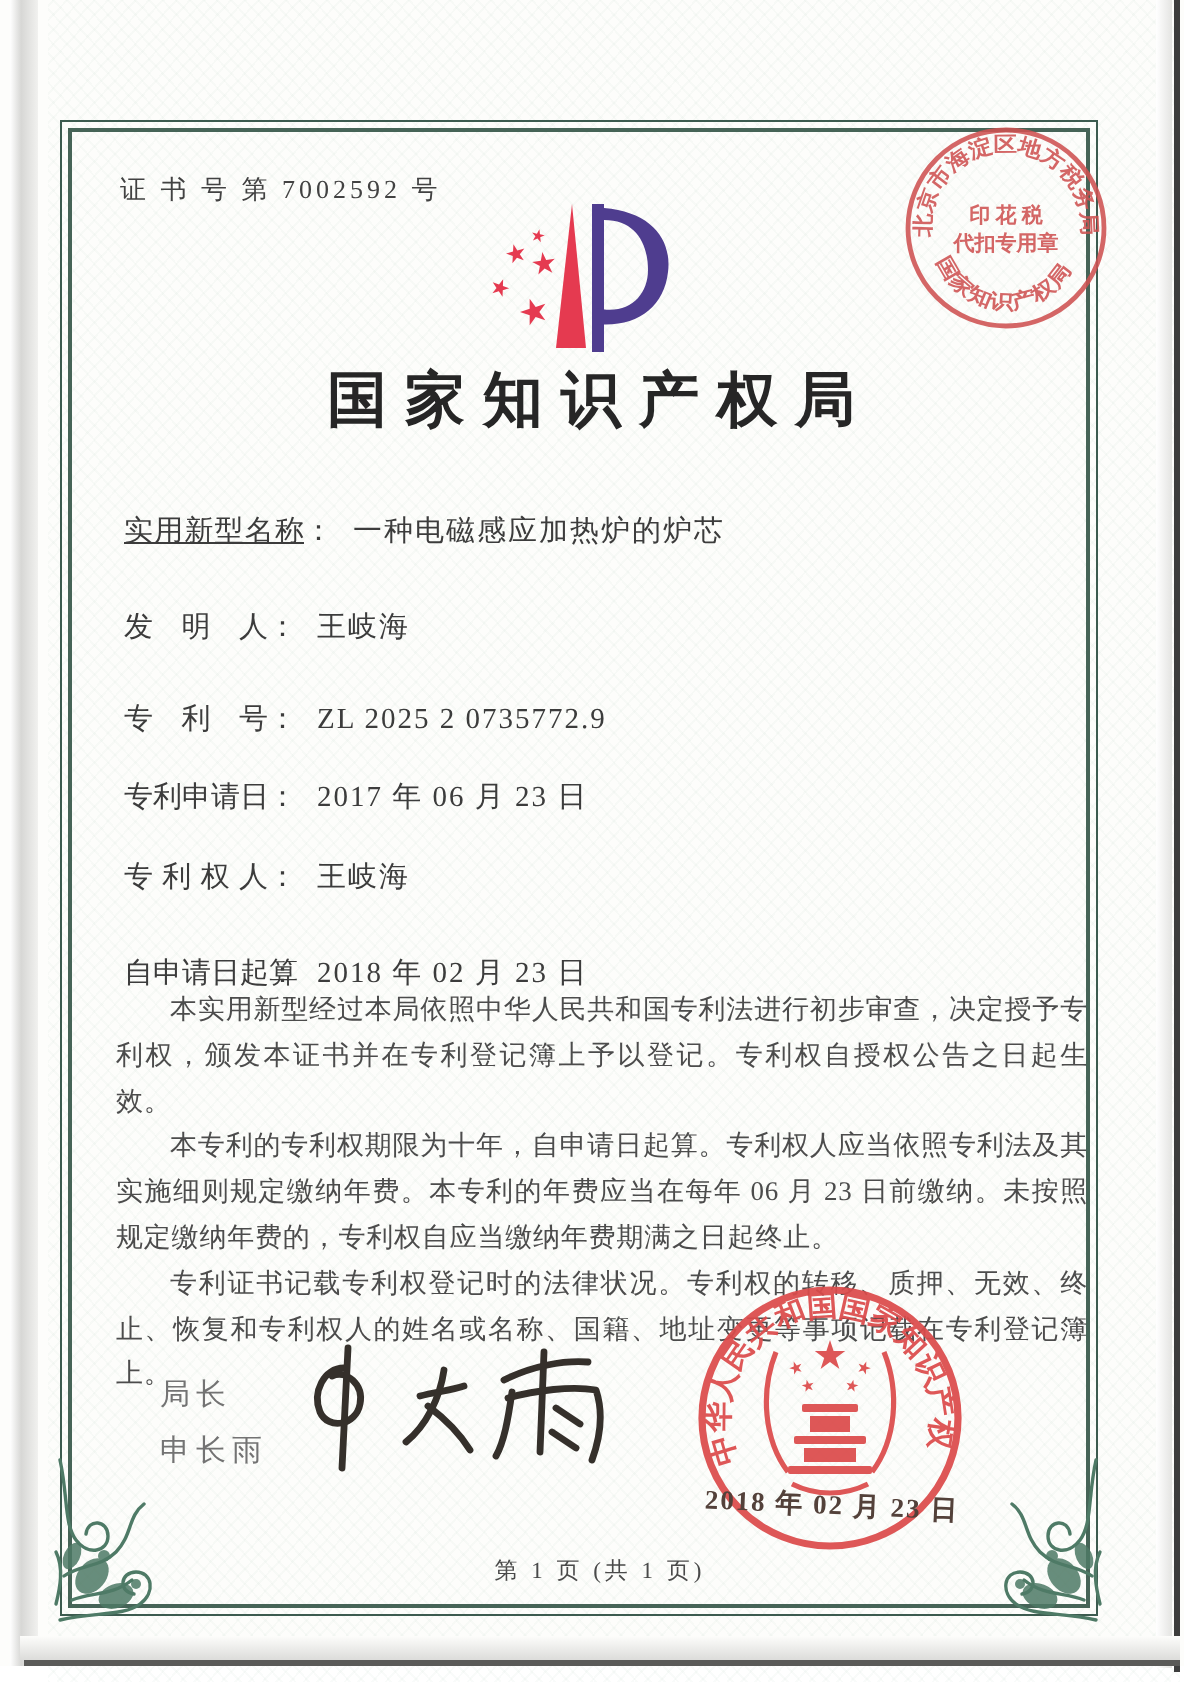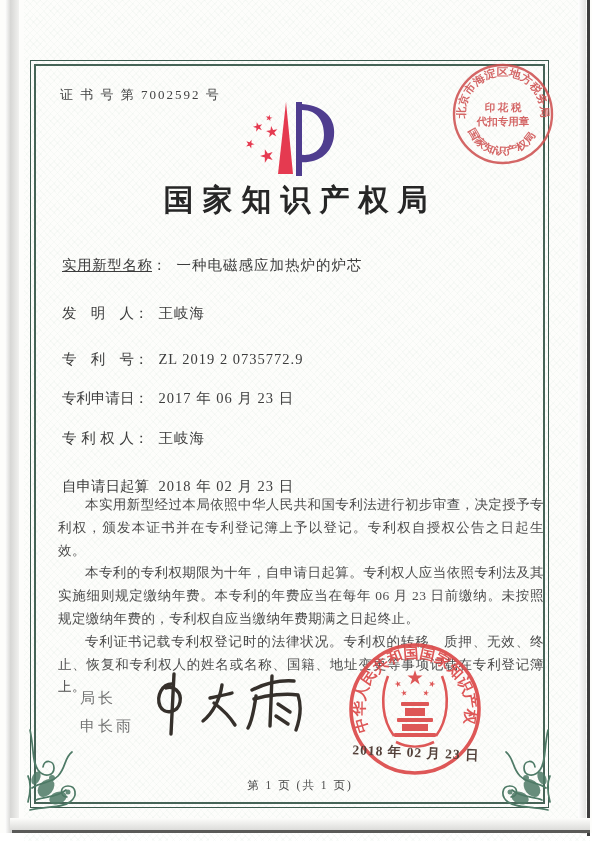--- a/index.html
+++ b/index.html
@@ -122,21 +122,21 @@
 
   <div class="title">国家知识产权局</div>
 
   <div class="field" style="top:256px">
     <span class="flabel wide">实用新型名称</span><span class="fcolon">：</span><span class="fvalue">一种电磁感应加热炉的炉芯</span>
   </div>
   <div class="field" style="top:304px">
     <span class="flabel">发明人</span><span class="fcolon">：</span><span class="fvalue">王岐海</span>
   </div>
   <div class="field" style="top:350px">
-    <span class="flabel">专利号</span><span class="fcolon">：</span><span class="fvalue">ZL 2019 2 0735772.9</span>
+    <span class="flabel">专利号</span><span class="fcolon">：</span><span class="fvalue">ZL 2025 2 0735772.9</span>
   </div>
   <div class="field" style="top:389px">
     <span class="flabel">专利申请日</span><span class="fcolon">：</span><span class="fvalue">2017 年 06 月 23 日</span>
   </div>
   <div class="field" style="top:429px">
     <span class="flabel">专利权人</span><span class="fcolon">：</span><span class="fvalue">王岐海</span>
   </div>
   <div class="field" style="top:477px">
     <span class="flabel">自申请日起算</span><span class="fcolon">：</span><span class="fvalue">2018 年 02 月 23 日</span>
   </div>

